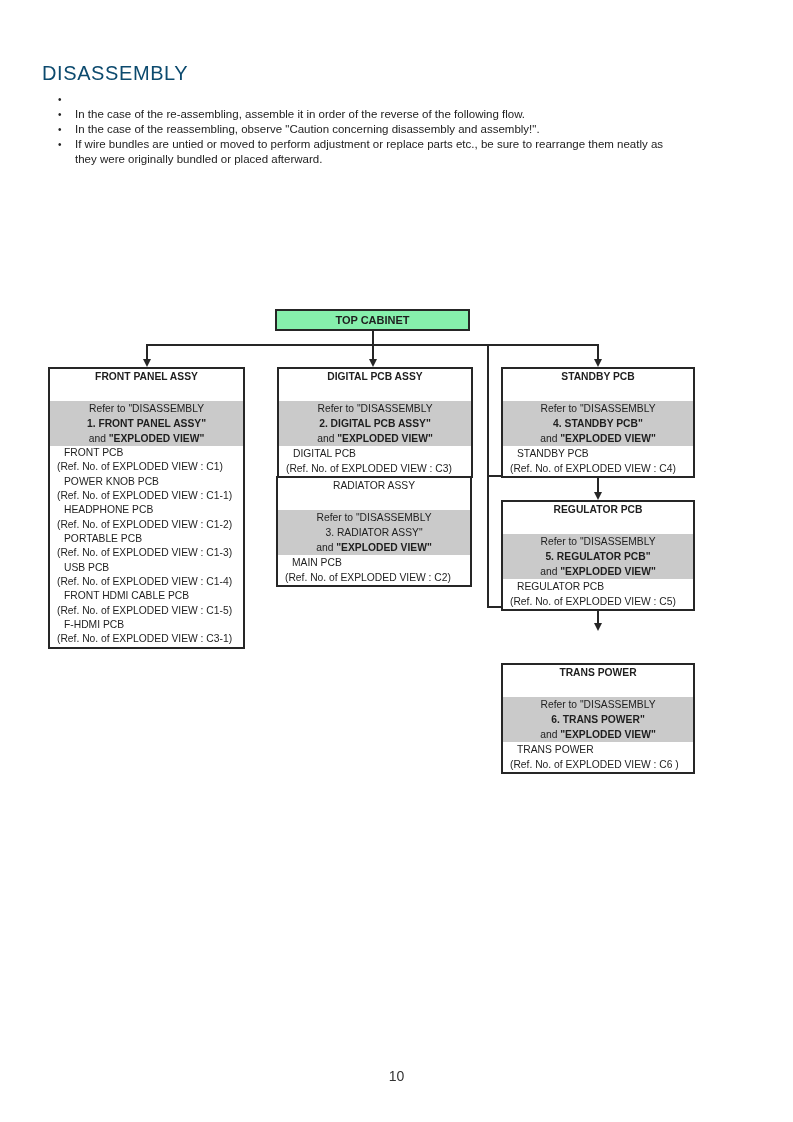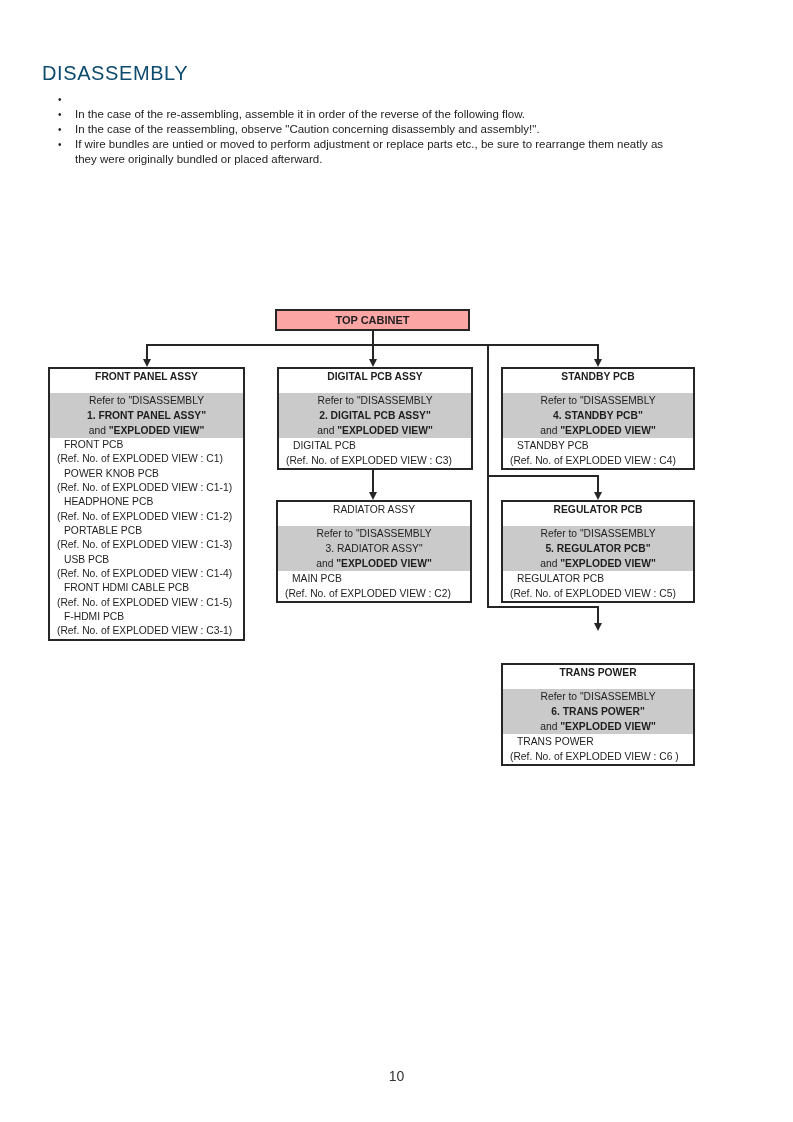--- a/index.html
+++ b/index.html
@@ -18,28 +18,28 @@
   .b-cont{padding-left:17px;}
   
   .fc-line{position:absolute;background:#262626;}
   .arrow-head{
     position:absolute;width:0;height:0;
     border-left:4.5px solid transparent;border-right:4.5px solid transparent;
     border-top:8px solid #262626;
   }
   .root-box{
     position:absolute;left:275px;top:309px;width:191px;height:18px;
-    border:2px solid #262626;background:#fca5a5;
+    border:2px solid #262626;background:#86efac;
     text-align:center;font-weight:bold;font-size:11px;line-height:18px;
   }
   .box{
     position:absolute;border:2px solid #262626;background:#fff;
     font-size:10.3px;line-height:15px;
   }
-  .box .title{text-align:center;font-weight:bold;height:24px;white-space:nowrap;overflow:hidden;}
+  .box .title{text-align:center;font-weight:bold;height:32px;white-space:nowrap;overflow:hidden;}
   .box.plain .title{font-weight:normal;}
   .box .shade{background:#cacaca;text-align:center;}
   .box .shade div{white-space:nowrap;overflow:hidden;}
   .box .step{font-weight:bold;}
   .box.plain .step{font-weight:normal;}
   .bold{font-weight:bold;}
   .box .body div{white-space:nowrap;overflow:hidden;}
   .box .body .name{padding-left:14px;}
   .box .body .ref{padding-left:7px;}
   .box.tall .body div{line-height:14.35px;}
@@ -125,21 +125,21 @@
       <div>Refer to "DISASSEMBLY</div>
       <div class="step">2. DIGITAL PCB ASSY"</div>
       <div><span>and</span> <span class="bold">"EXPLODED VIEW"</span></div>
     </div>
     <div class="body">
       <div class="name">DIGITAL PCB</div>
       <div class="ref">(Ref. No. of EXPLODED VIEW : C3)</div>
     </div>
   </div>
 
-  <div class="box plain" style="left:276px;top:500px;width:192px;">
+  <div class="box plain" style="left:276px;top:476px;width:192px;">
     <div class="title">RADIATOR ASSY</div>
     <div class="shade">
       <div>Refer to "DISASSEMBLY</div>
       <div class="step">3. RADIATOR ASSY"</div>
       <div><span>and</span> <span class="bold">"EXPLODED VIEW"</span></div>
     </div>
     <div class="body">
       <div class="name">MAIN PCB</div>
       <div class="ref">(Ref. No. of EXPLODED VIEW : C2)</div>
     </div>

